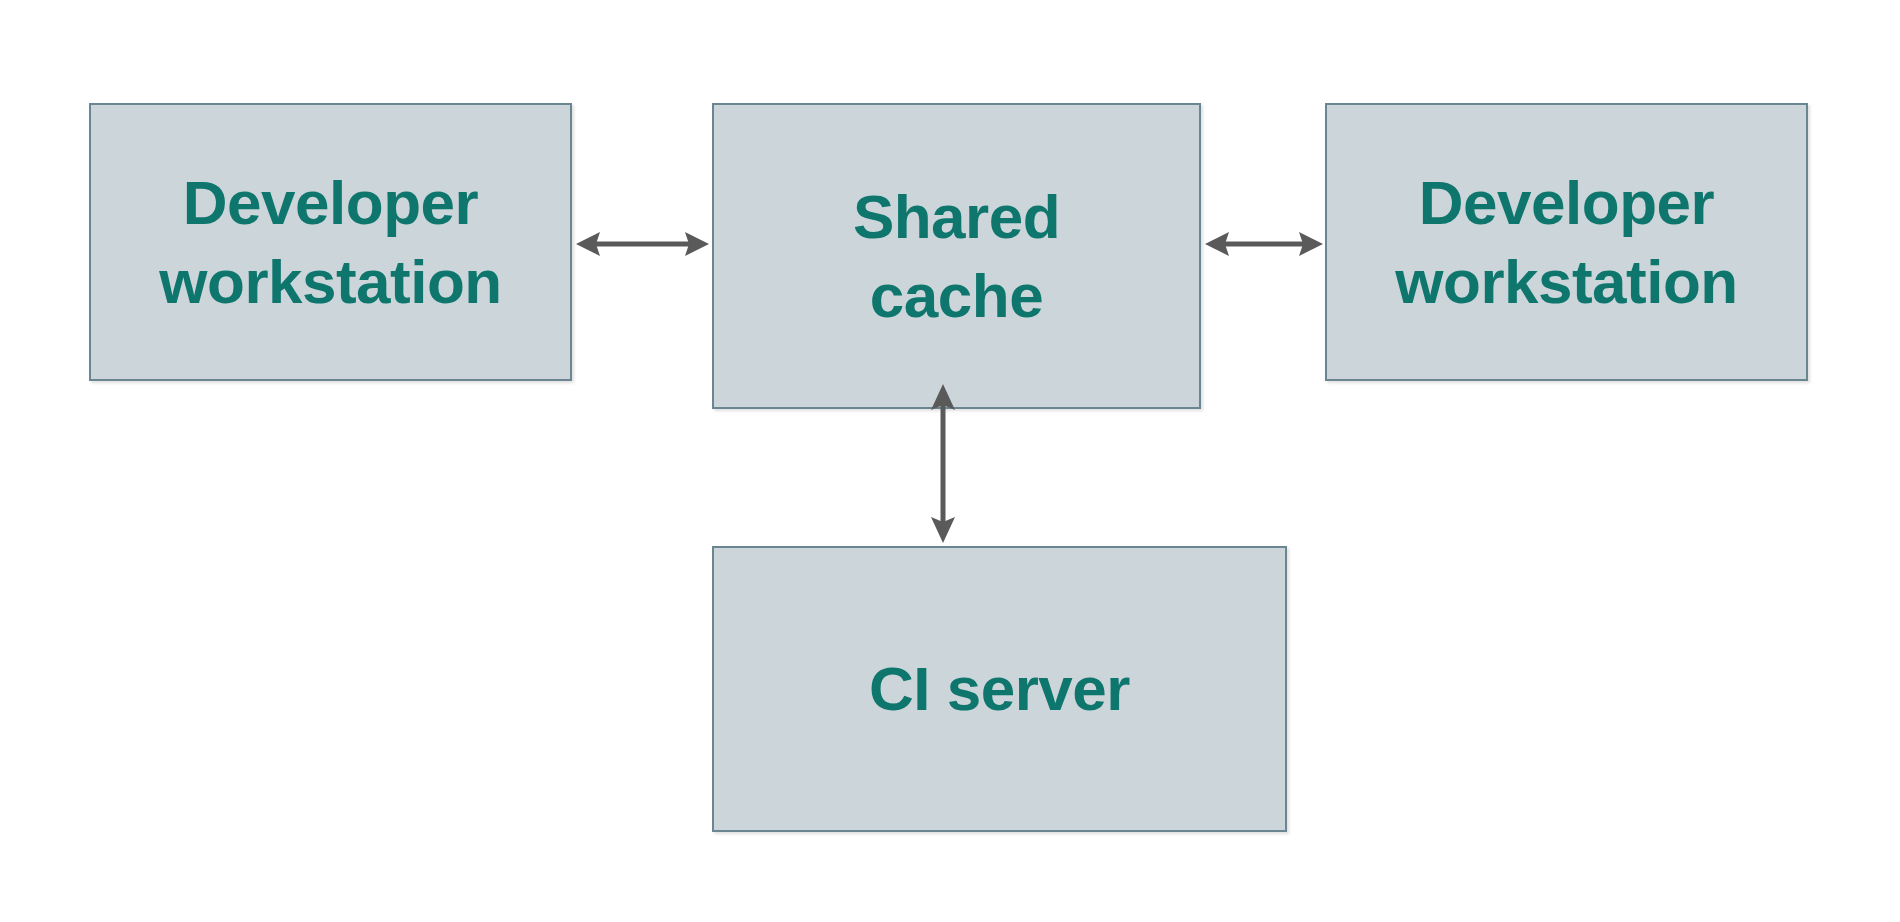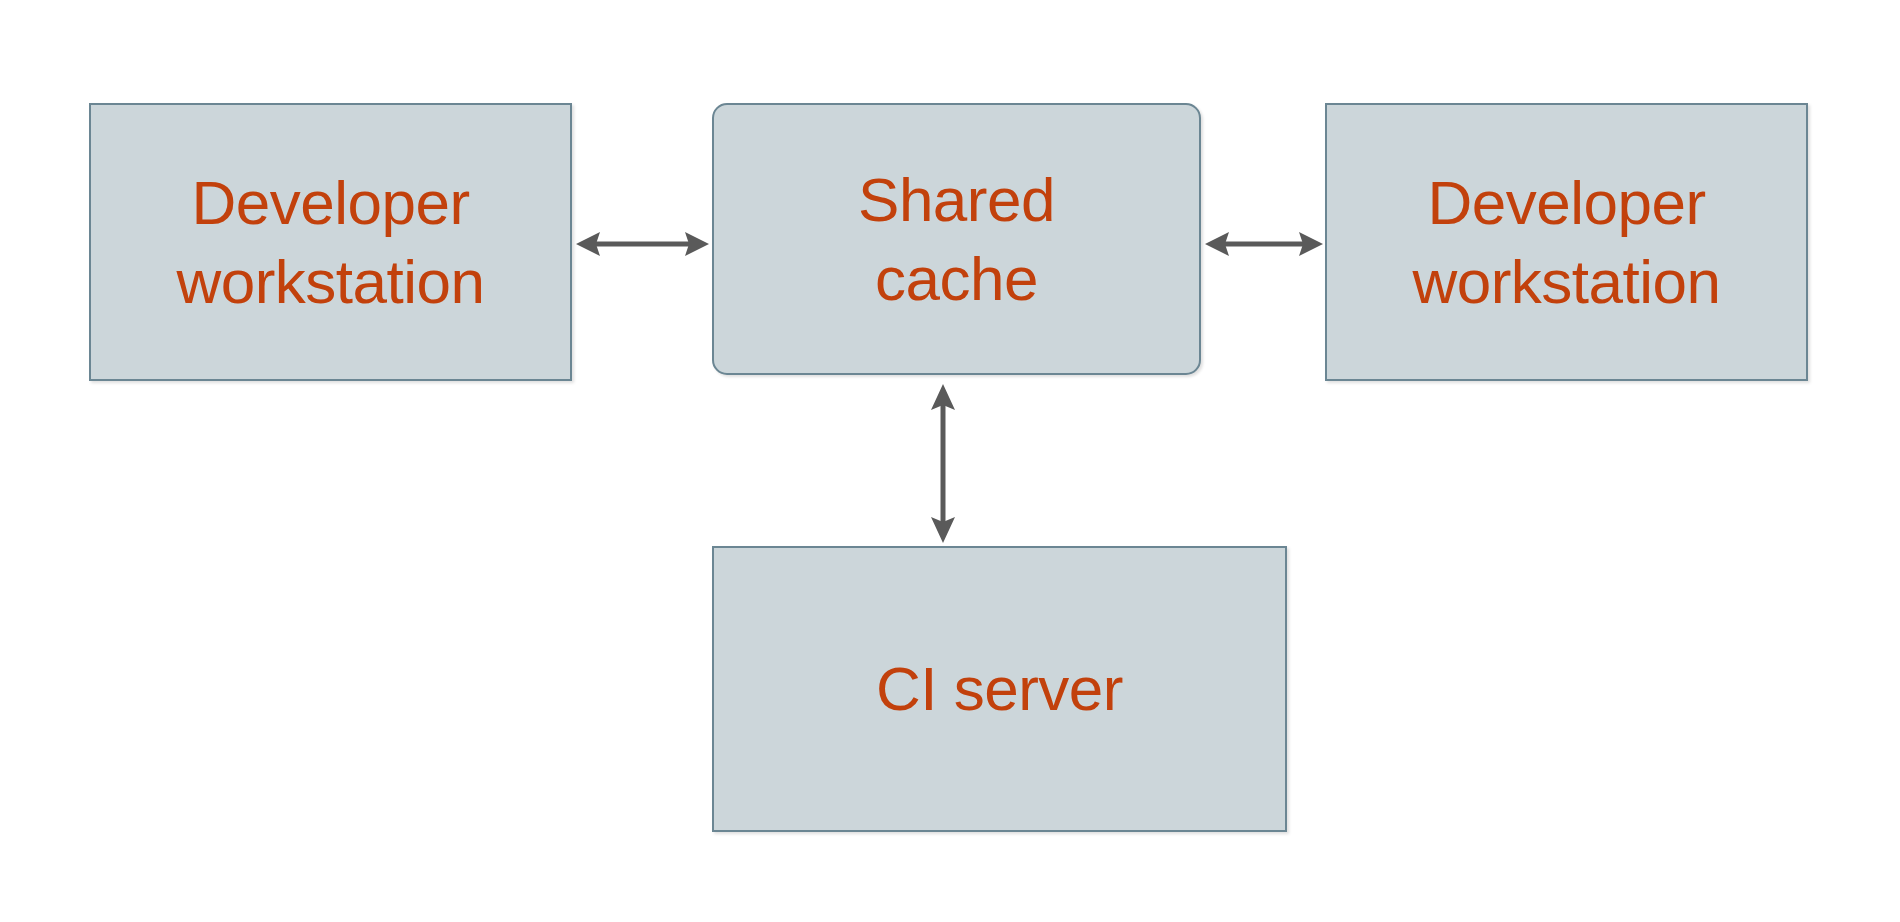--- a/index.html
+++ b/index.html
@@ -26,22 +26,22 @@
     box-shadow: 2px 2px 3px rgba(0,0,0,0.13);
     display: flex;
     align-items: center;
     justify-content: center;
     text-align: center;
   }
   .node-label {
     font-family: "Liberation Sans", sans-serif;
     font-size: 62px;
     line-height: 1.28;
-    color: #c2410c;
-    font-weight: 400;
+    color: #0f766e;
+    font-weight: 700;
     letter-spacing: -0.5px;
     white-space: pre-line;
     padding: 0 6px;
   }
   .node-label.two-line {
     font-size: 62px;
   }
   .connector {
     position: absolute;
     pointer-events: none;
@@ -54,21 +54,21 @@
 </head>
 <body>
 
 <div id="diagram-canvas">
 
   <div class="node-box" style="left:89px; top:103px; width:483px; height:278px;">
     <span class="node-label two-line">Developer
 workstation</span>
   </div>
 
-  <div class="node-box" style="left:712px; top:103px; width:489px; height:272px;border-radius:15px;">
+  <div class="node-box" style="left:712px; top:103px; width:489px; height:306px;">
     <span class="node-label two-line">Shared
 cache</span>
   </div>
 
   <div class="node-box" style="left:1325px; top:103px; width:483px; height:278px;">
     <span class="node-label two-line">Developer
 workstation</span>
   </div>
 
   <div class="node-box" style="left:712px; top:546px; width:575px; height:286px;">

